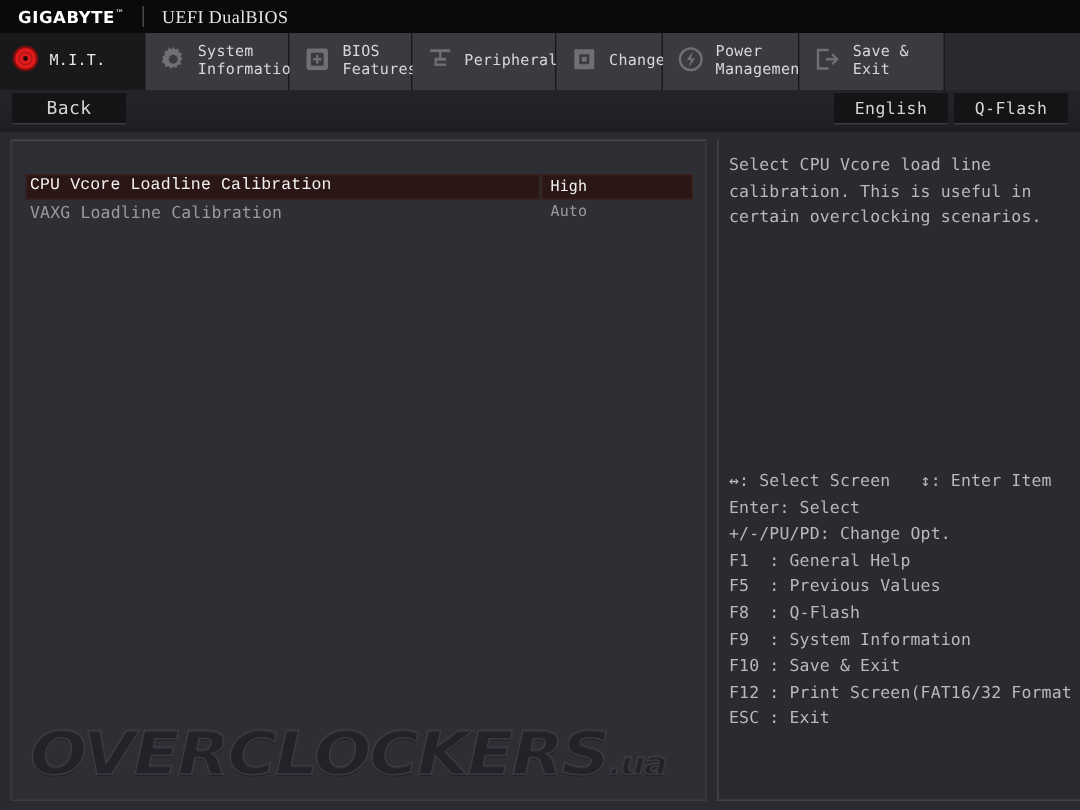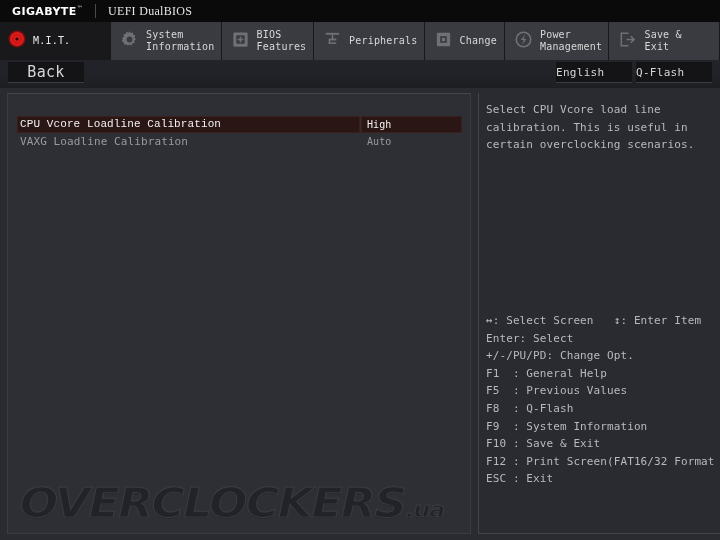--- a/index.html
+++ b/index.html
@@ -55,21 +55,21 @@
     font-family: Liberation Serif, serif;
     font-size: 12px;
     color: #e6e6e6;
     letter-spacing: 0.3px;
   }
 
   
   #tabstrip {
     position: absolute;
     left: 0; top: 22px;
-    width: 720px; height: 38px;
+    width: 630px; height: 38px;
     background: #212226;
     display: flex;
     align-items: stretch;
   }
   .tab {
     position: relative;
     display: flex;
     align-items: center;
     gap: 7px;
     padding: 0 9px;
@@ -102,28 +102,28 @@
   }
   #back-btn {
     position: absolute;
     left: 8px; top: 2px;
     width: 76px; height: 20px;
     background: #141417;
     border-bottom: 1px solid #3c3d42;
     display: flex; align-items: center; justify-content: center;
   }
   #back-btn .btxt {
-    font-size: 15px; color: #d6d6d6; letter-spacing: 0.3px;
+    font-size: 12px; color: #d6d6d6; letter-spacing: 0.3px;
   }
   .rbtn {
     position: absolute;
     top: 2px; height: 20px;
     background: #141417;
     border-bottom: 1px solid #3c3d42;
-    display: flex; align-items: center; justify-content: flex-start;
+    display: flex; align-items: center; justify-content: center;
   }
   #lang-btn { left: 556px; width: 76px; }
   #qflash-btn { left: 636px; width: 76px; }
   .rbtn .btxt { font-size: 11px; color: #d6d6d6; letter-spacing: 0.3px; }
 
   
   #left-panel {
     position: absolute;
     left: 7px; top: 93px;
     width: 464px; height: 441px;

